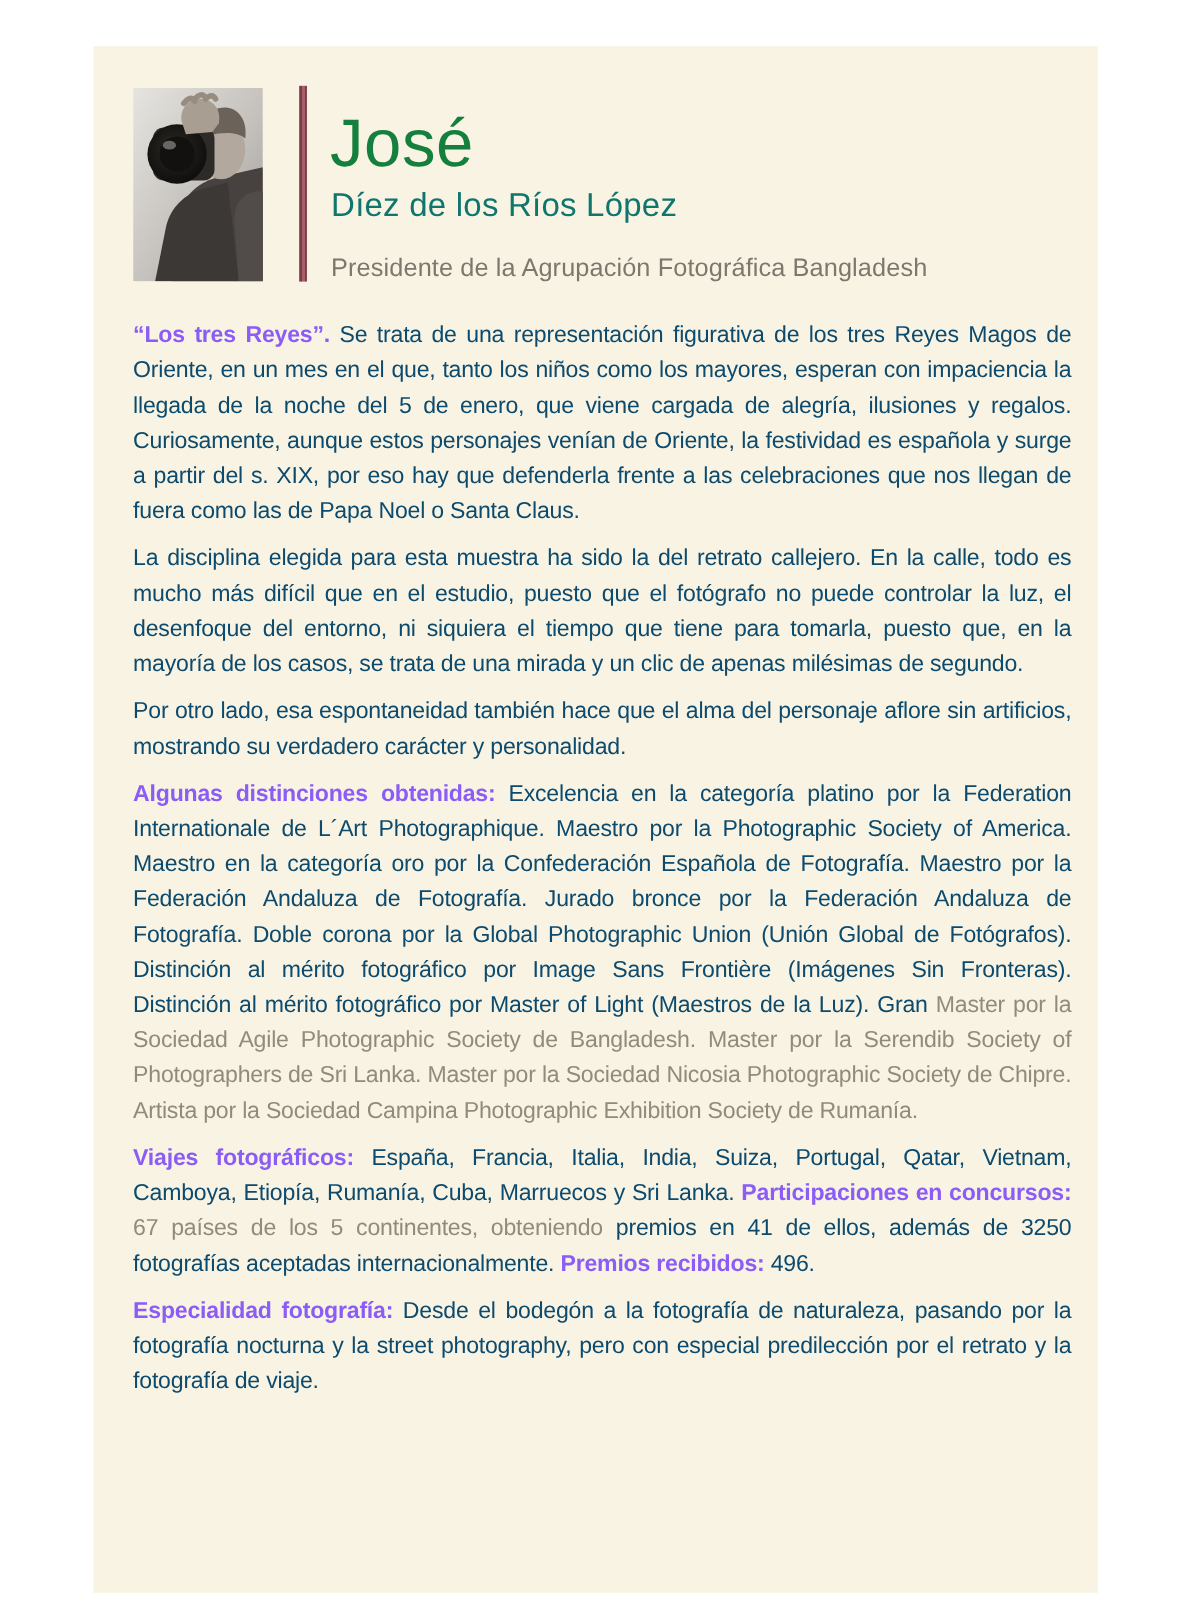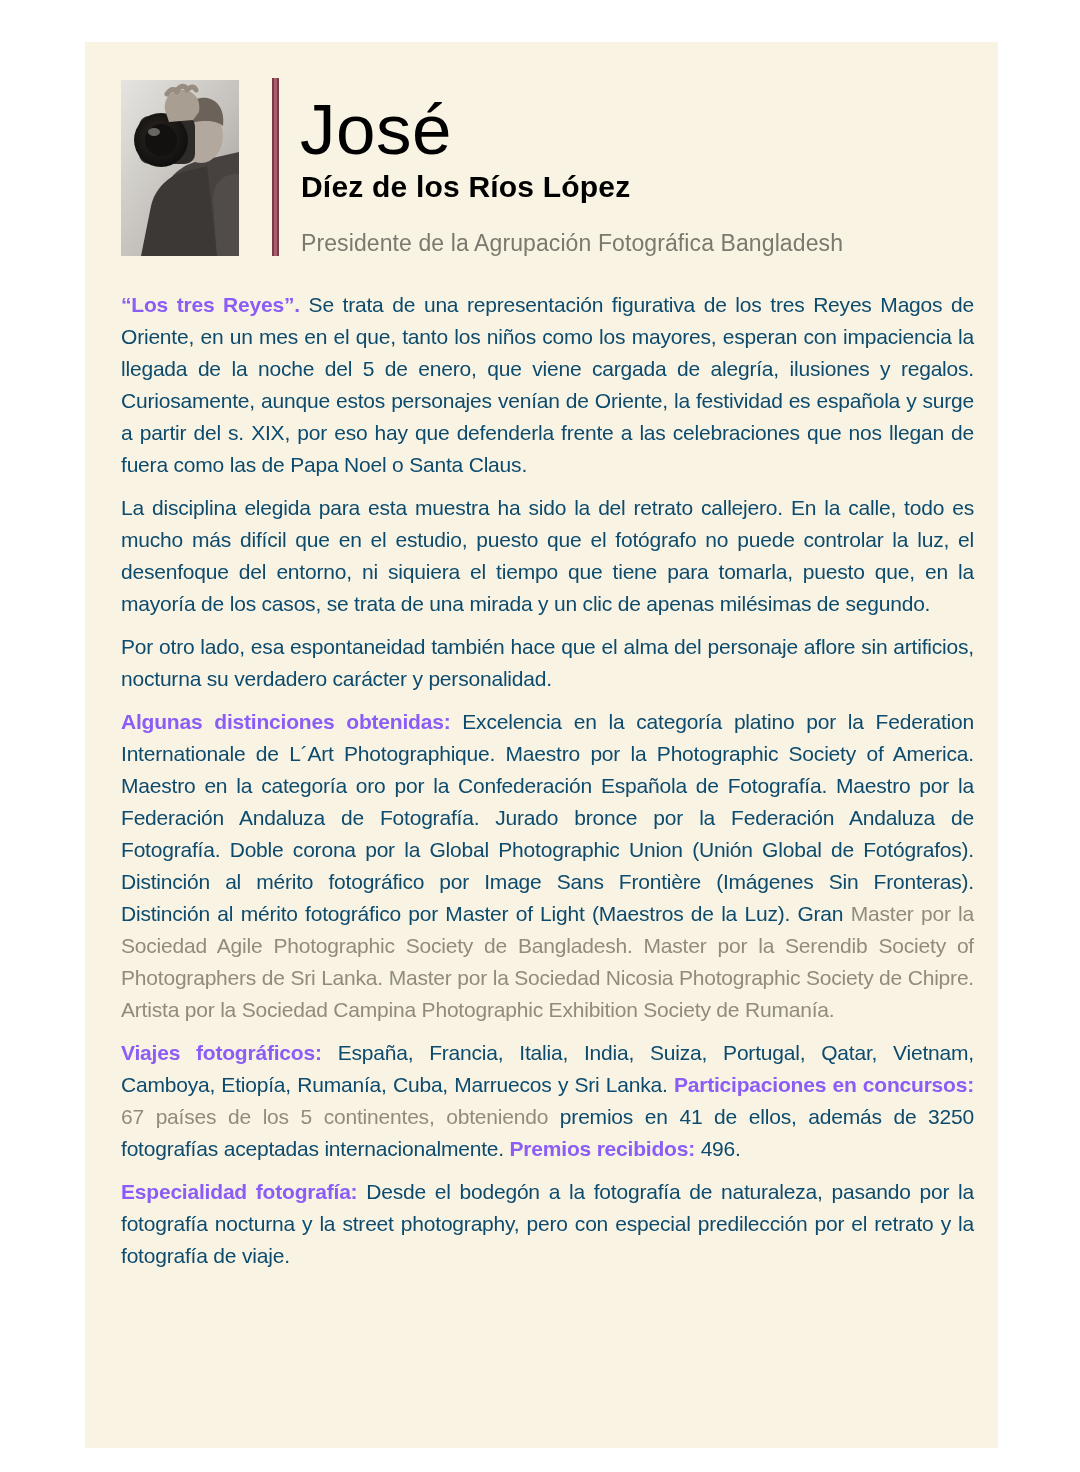--- a/index.html
+++ b/index.html
@@ -16,25 +16,25 @@
   .photo{
     position:absolute;left:36px;top:38px;width:118px;height:176px;
     overflow:hidden;
   }
   .vdivider{
     position:absolute;left:187px;top:36px;width:7px;height:178px;
     background:linear-gradient(90deg,#7a3a47 0 30%,#a75e6d 30% 70%,#7a3a47 70% 100%);
   }
   .first-name{
     position:absolute;left:215px;top:58px;
-    font-size:71px;line-height:60px;font-weight:400;color:#000000;letter-spacing:.5px;
+    font-size:61px;line-height:60px;font-weight:400;color:#15803d;letter-spacing:.5px;
   }
   .last-name{
     position:absolute;left:216px;top:128px;
-    font-size:30px;line-height:34px;font-weight:700;color:#000000;letter-spacing:.2px;
+    font-size:30px;line-height:34px;font-weight:400;color:#0f766e;letter-spacing:.2px;
   }
   .role{
     position:absolute;left:216px;top:188px;
     font-size:23px;line-height:26px;color:#7d786e;letter-spacing:.1px;
   }
   .logo{position:absolute;left:758px;top:46px;width:112px;height:112px;}
   .body{
     padding:0 24px 0 36px;
   }
   .body p{
@@ -86,19 +86,19 @@
 
     <div class="first-name">José</div>
     <div class="last-name">Díez de los Ríos López</div>
     <div class="role">Presidente de la Agrupación Fotográfica Bangladesh</div>
 
   </div>
 
   <div class="body">
       <p><span class="seg-bold">“Los tres Reyes”. </span><span class="seg-normal">Se trata de una representación figurativa de los tres Reyes Magos de Oriente, en un mes en el que, tanto los niños como los mayores, esperan con impaciencia la llegada de la noche del 5 de enero, que viene cargada de alegría, ilusiones y regalos. Curiosamente, aunque estos personajes venían de Oriente, la festividad es española y surge a partir del s. XIX, por eso hay que defenderla frente a las celebraciones que nos llegan de fuera como las de Papa Noel o Santa Claus.</span></p>
       <p><span class="seg-normal">La disciplina elegida para esta muestra ha sido la del retrato callejero. En la calle, todo es mucho más difícil que en el estudio, puesto que el fotógrafo no puede controlar la luz, el desenfoque del entorno, ni siquiera el tiempo que tiene para tomarla, puesto que, en la mayoría de los casos, se trata de una mirada y un clic de apenas milésimas de segundo.</span></p>
-      <p><span class="seg-normal">Por otro lado, esa espontaneidad también hace que el alma del personaje aflore sin artificios, nocturna su verdadero carácter y personalidad.</span></p>
+      <p><span class="seg-normal">Por otro lado, esa espontaneidad también hace que el alma del personaje aflore sin artificios, mostrando su verdadero carácter y personalidad.</span></p>
       <p><span class="seg-bold">Algunas distinciones obtenidas: </span><span class="seg-normal">Excelencia en la categoría platino por la Federation Internationale de L´Art Photographique. Maestro por la Photographic Society of America. Maestro en la categoría oro por la Confederación Española de Fotografía. Maestro por la Federación Andaluza de Fotografía. Jurado bronce por la Federación Andaluza de Fotografía. Doble corona por la Global Photographic Union (Unión Global de Fotógrafos). Distinción al mérito fotográfico por Image Sans Frontière (Imágenes Sin Fronteras). Distinción al mérito fotográfico por Master of Light (Maestros de la Luz). Gran </span><span class="seg-accent">Master por la Sociedad Agile Photographic Society de Bangladesh. Master por la Serendib Society of Photographers de Sri Lanka. Master por la Sociedad Nicosia Photographic Society de Chipre. Artista por la Sociedad Campina Photographic Exhibition Society de Rumanía.</span></p>
       <p><span class="seg-bold">Viajes fotográficos: </span><span class="seg-normal">España, Francia, Italia, India, Suiza, Portugal, Qatar, Vietnam, Camboya, Etiopía, Rumanía, Cuba, Marruecos y Sri Lanka. </span><span class="seg-bold">Participaciones en concursos: </span><span class="seg-accent">67 países de los 5 continentes, obteniendo </span><span class="seg-normal">premios en 41 de ellos, además de 3250 fotografías aceptadas internacionalmente. </span><span class="seg-bold">Premios recibidos: </span><span class="seg-normal">496.</span></p>
       <p><span class="seg-bold">Especialidad fotografía: </span><span class="seg-normal">Desde el bodegón a la fotografía de naturaleza, pasando por la fotografía nocturna y la street photography, pero con especial predilección por el retrato y la fotografía de viaje.</span></p>
     </div>
 
 </div>
 
 </body></html>

